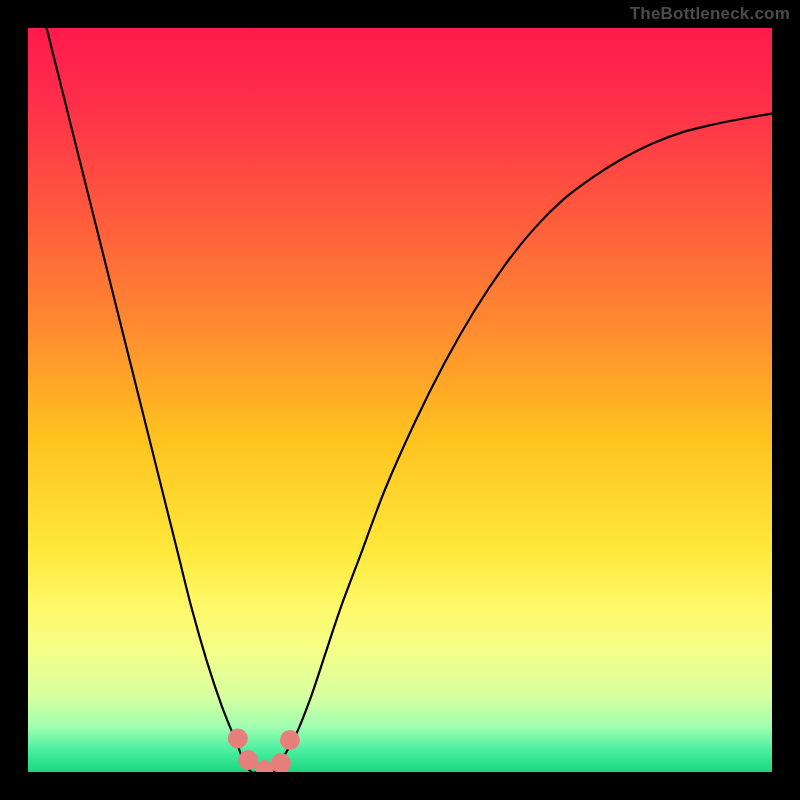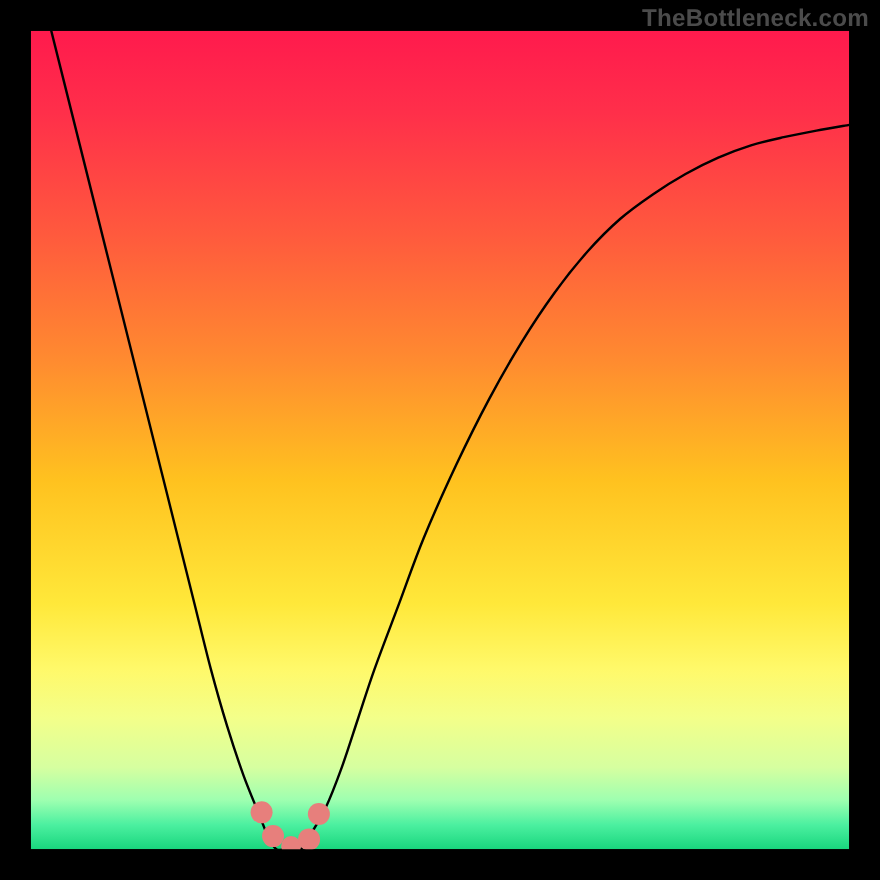--- a/index.html
+++ b/index.html
@@ -24,21 +24,21 @@
     left: 28px;
     top: 28px;
     width: 744px;
     height: 744px;
   }
   .watermark {
     position: absolute;
     top: 4px;
     right: 10px;
     color: #4b4b4b;
-    font-size: 22px;
+    font-size: 17px;
     font-weight: 600;
     letter-spacing: 0.2px;
     user-select: none;
   }
 </style>
 </head>
 <body>
 
 <div class="frame">
   <svg class="plot" viewBox="0 0 744 744" width="744" height="744" preserveAspectRatio="none">

